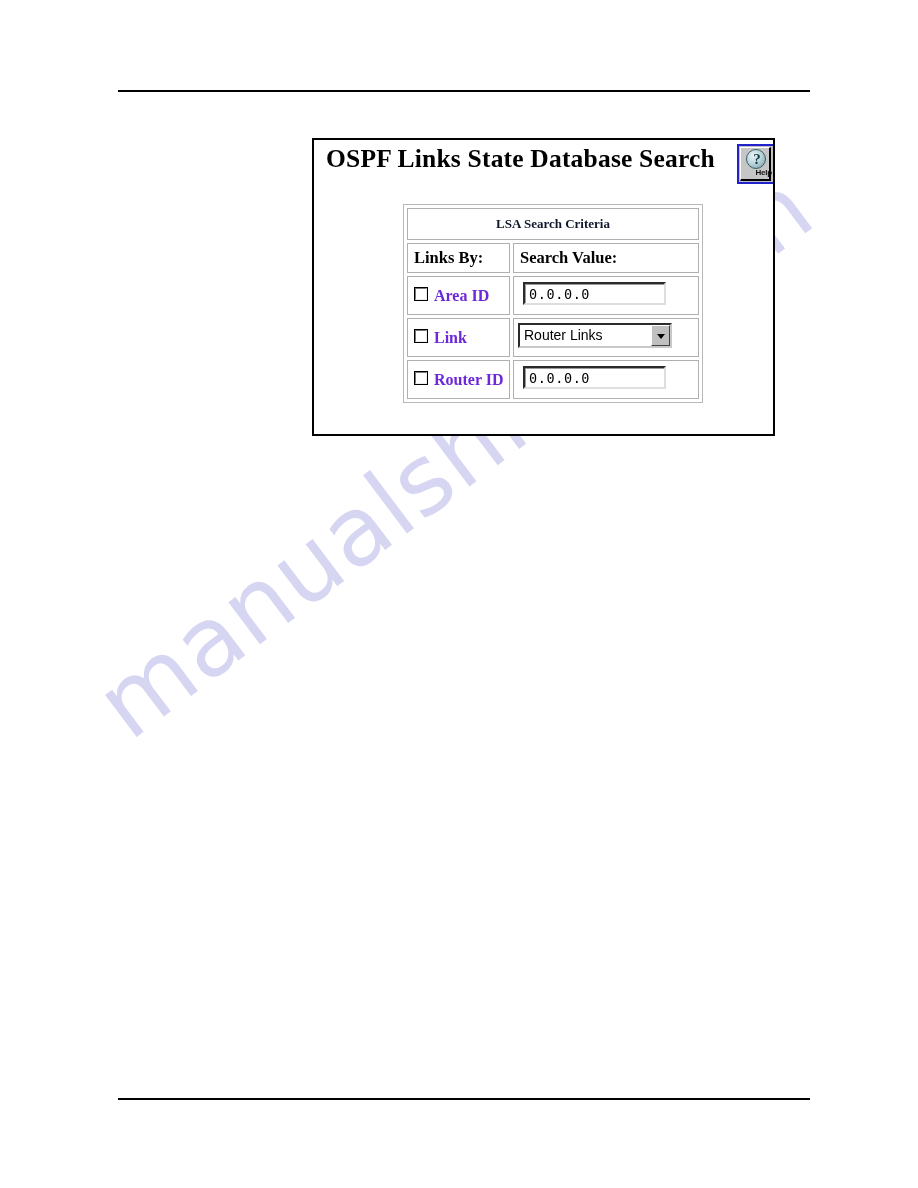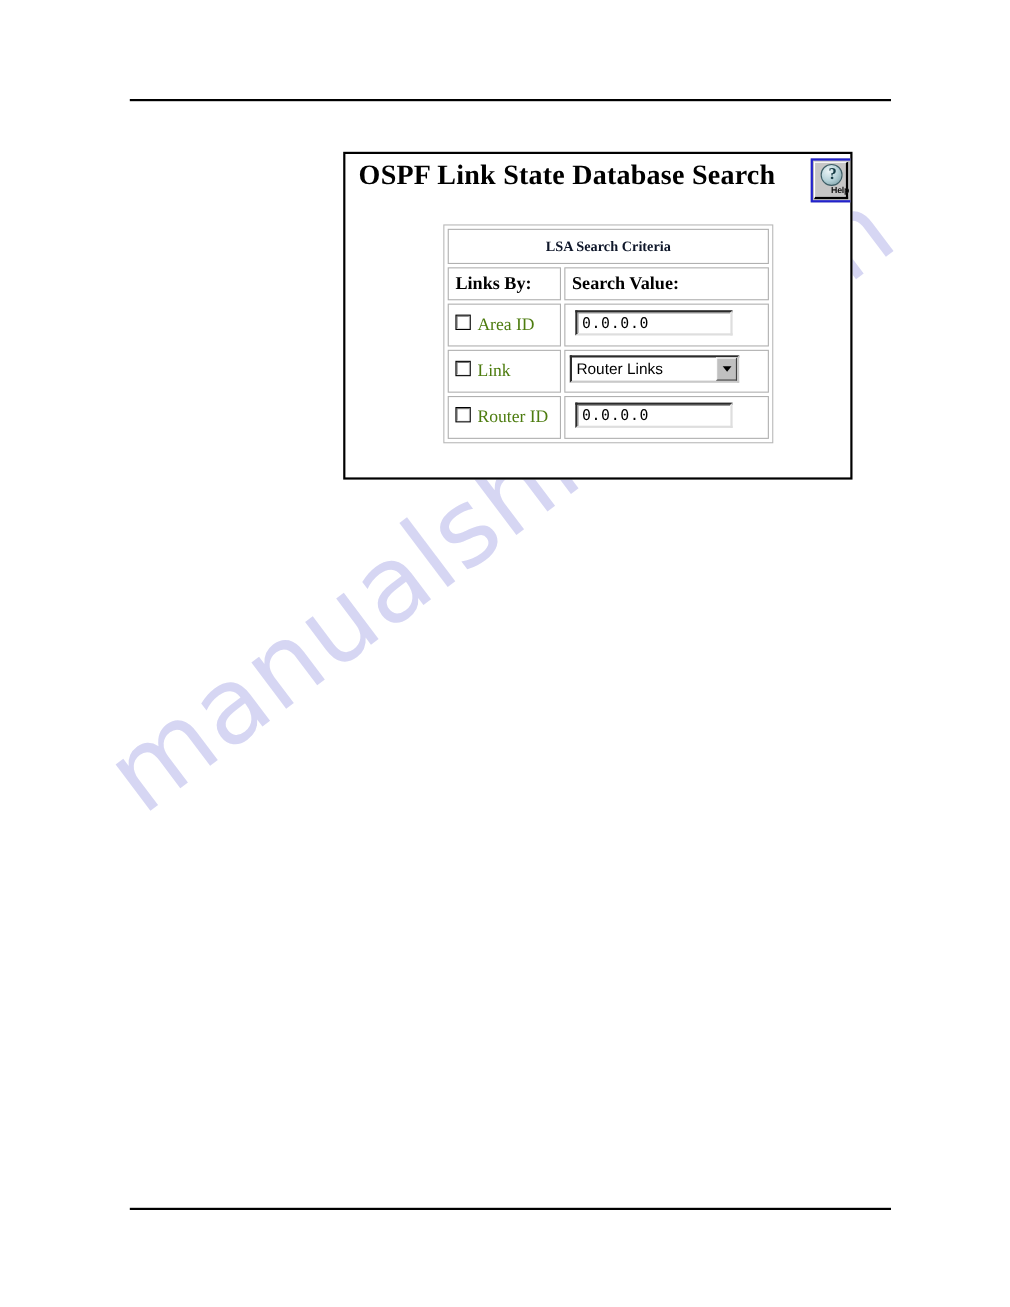--- a/index.html
+++ b/index.html
@@ -181,23 +181,24 @@
     font-size: 16.5px;
     font-weight: bold;
     color: #000000;
     padding-left: 6px !important;
     white-space: nowrap;
   }
   .cell-label {
     height: 37px;
     font-family: "Liberation Serif", "DejaVu Serif", serif;
     font-size: 16px;
-    color: #4d7c0f;
+    color: #6d28d9;
     padding-left: 7px !important;
     white-space: nowrap;
+    font-weight: bold;
   }
   .cell-value {
     height: 37px;
     padding-left: 9px !important;
   }
   .col-by    { width: 103px; }
   .col-value { width: 186px; }
 
   
   .chk {
@@ -327,21 +328,21 @@
 <div id="watermark">
   <div class="wm-text">manualshive.com</div>
 </div>
 
 <div class="page-rule" id="rule-top"></div>
 <div class="page-rule" id="rule-bottom"></div>
 
 <div id="dialog">
 
   <div id="title-row">
-    <div id="dialog-title">OSPF Link State Database Search</div>
+    <div id="dialog-title">OSPF Links State Database Search</div>
 
     <div id="help-button">
       <div id="help-inner">
         <div id="help-circle">
           <div id="help-qmark">?</div>
         </div>
         <div id="help-label">Help</div>
       </div>
     </div>
   </div>

